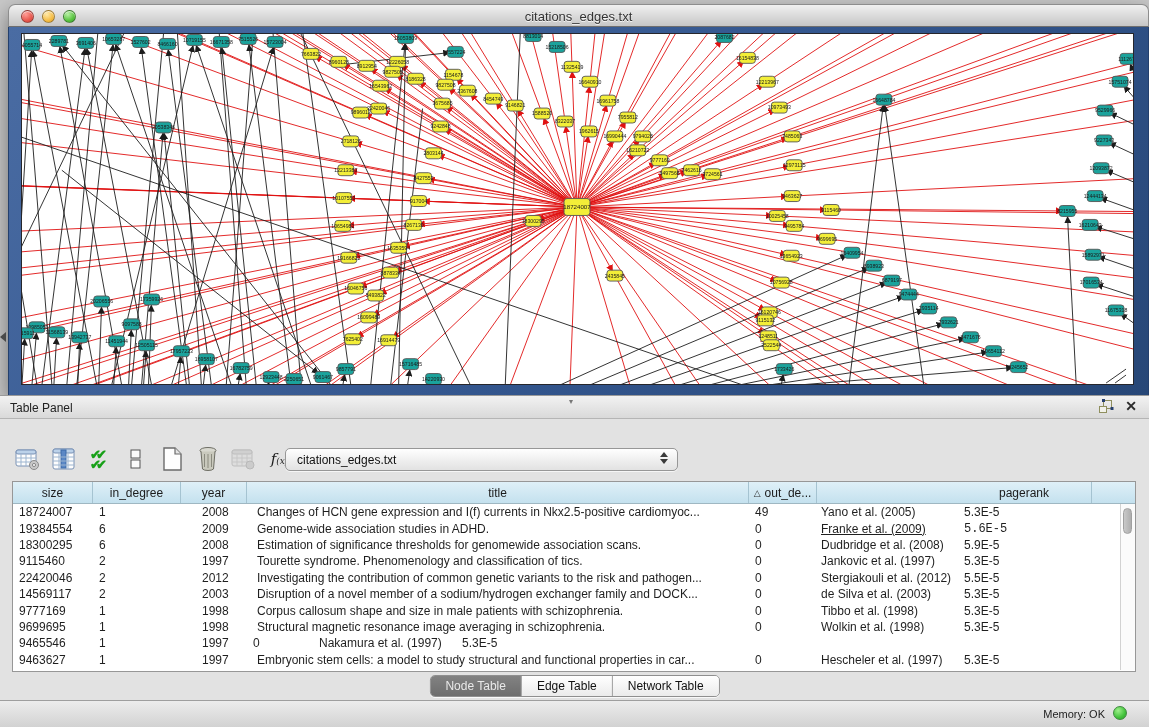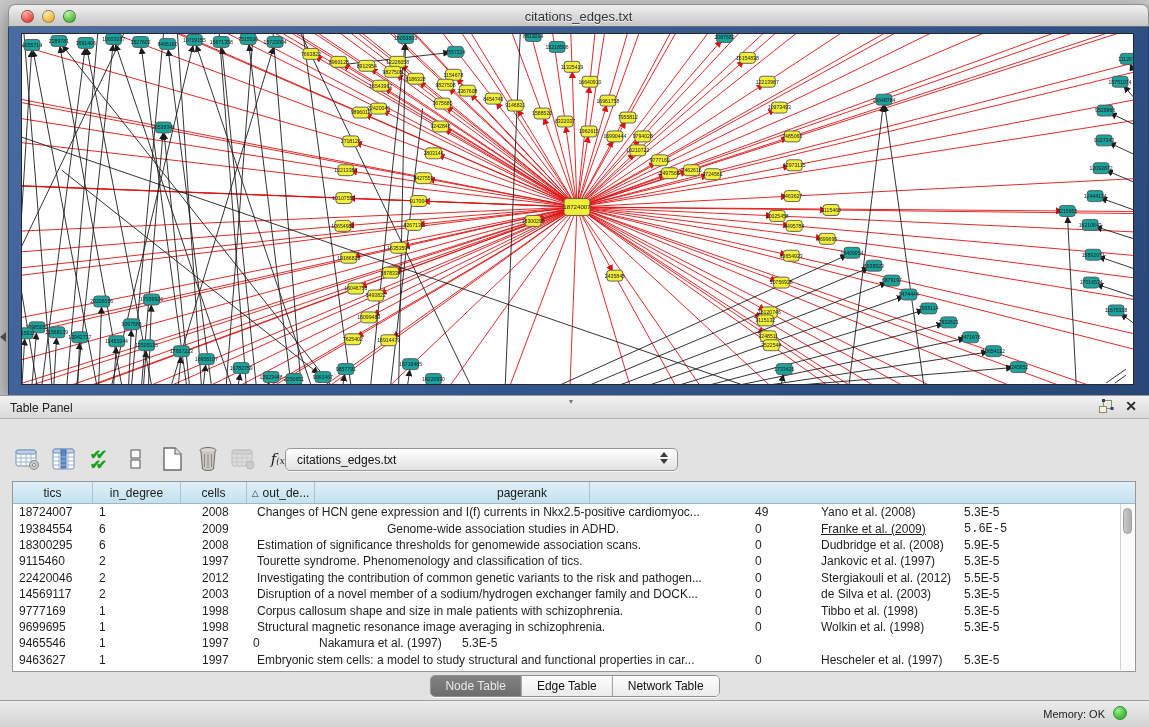--- a/index.html
+++ b/index.html
@@ -687,54 +687,57 @@
     <span class="combo-arr">
         <i class="up"></i>
         <i class="dn"></i>
       </span>
   </div>
 </div>
 
 <div class="tablebox">
   <div class="thead" id="thead">
       <div class="th" style="width: 80px;">
-        <span>tics</span>
+        <span>size</span>
       </div>
       <div class="th" style="width: 88px;">
         <span>in_degree</span>
       </div>
       <div class="th" style="width: 66px;">
-        <span>cells</span>
+        <span>year</span>
+      </div>
+      <div class="th" style="width: 502px;">
+        <span>title</span>
       </div>
       <div class="th" style="width: 68px;">
         <span class="sort">△</span>
         <span>out_de...</span>
       </div>
       <div class="th" style="width: 140px; margin-top: 32px;">
         <span>short</span>
       </div>
       <div class="th" style="width: 135px;">
         <span>pagerank</span>
       </div>
     </div>
   <div id="tbody">
       <div class="trow">
         <div class="td" style="width: 80px; padding-left: 6px;">18724007</div>
         <div class="td" style="width: 88px; padding-left: 6px;">1</div>
         <div class="td" style="width: 66px; padding-left: 21px;">2008</div>
         <div class="td" style="width: 502px; padding-left: 10px;">Changes of HCN gene expression and I(f) currents in Nkx2.5-positive cardiomyoc...</div>
         <div class="td" style="width: 68px; padding-left: 6px;">49</div>
-        <div class="td" style="width: 140px; padding-left: 4px;">Yano et al. (2008)</div>
+        <div class="td" style="width: 140px; padding-left: 4px;">Yano et al. (2005)</div>
         <div class="td" style="width: 135px; padding-left: 7px;">5.3E-5</div>
       </div>
       <div class="trow">
         <div class="td" style="width: 80px; padding-left: 6px;">19384554</div>
         <div class="td" style="width: 88px; padding-left: 6px;">6</div>
         <div class="td" style="width: 66px; padding-left: 21px;">2009</div>
-        <div class="td" style="width: 502px; padding-left: 10px; text-align: center;">Genome-wide association studies in ADHD.</div>
+        <div class="td" style="width: 502px; padding-left: 10px;">Genome-wide association studies in ADHD.</div>
         <div class="td" style="width: 68px; padding-left: 6px;">0</div>
         <div class="td" style="width: 140px; padding-left: 4px; text-decoration: underline;">Franke et al. (2009)</div>
         <div class="td" style="width: 135px; padding-left: 7px; font-family: Liberation Mono, monospace;">5.6E-5</div>
       </div>
       <div class="trow">
         <div class="td" style="width: 80px; padding-left: 6px;">18300295</div>
         <div class="td" style="width: 88px; padding-left: 6px;">6</div>
         <div class="td" style="width: 66px; padding-left: 21px;">2008</div>
         <div class="td" style="width: 502px; padding-left: 10px;">Estimation of significance thresholds for genomewide association scans.</div>
         <div class="td" style="width: 68px; padding-left: 6px;">0</div>

